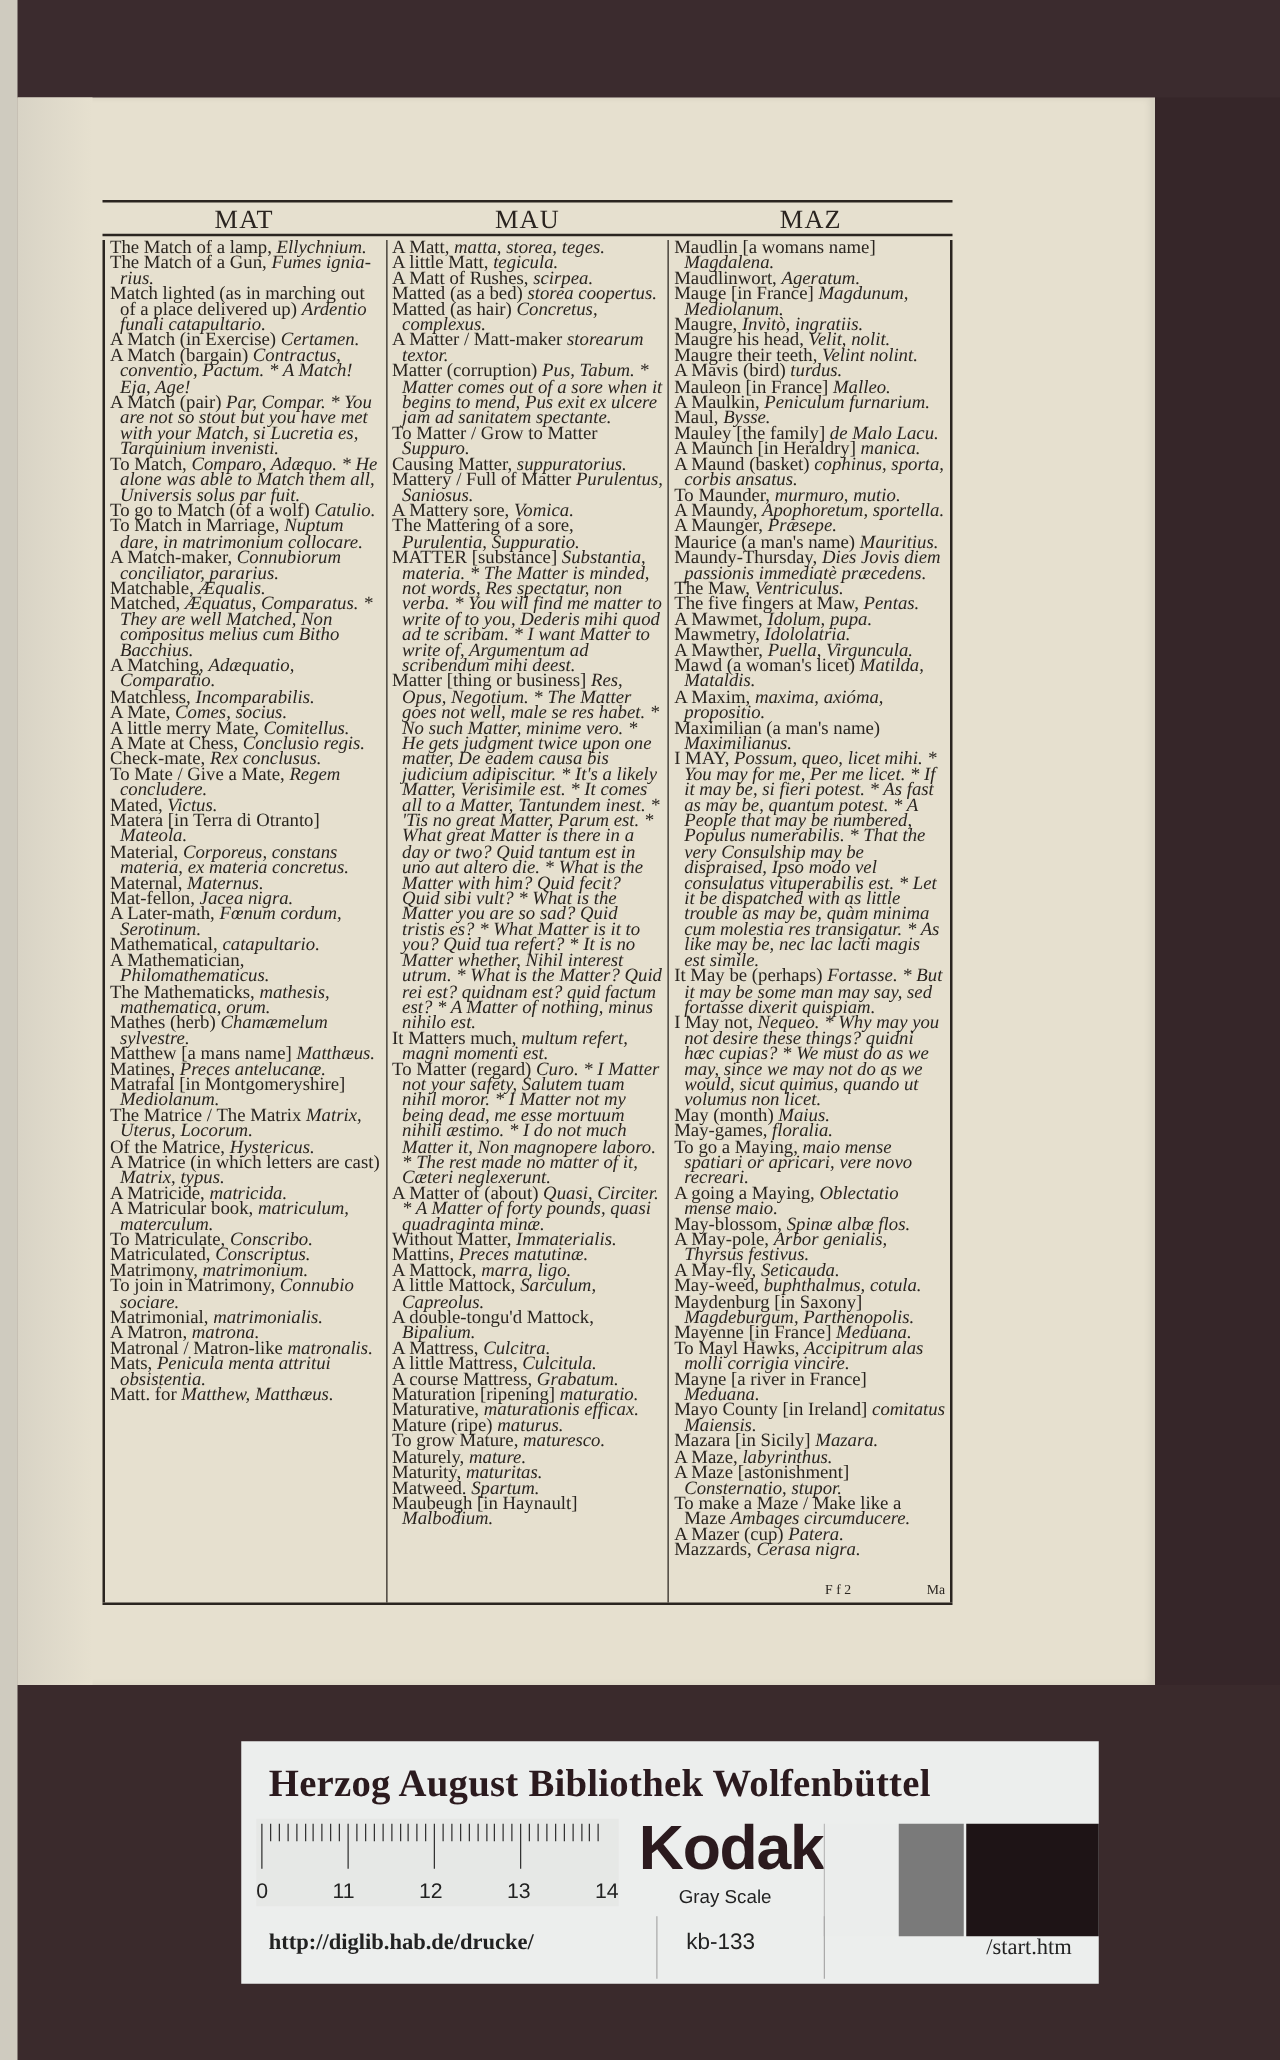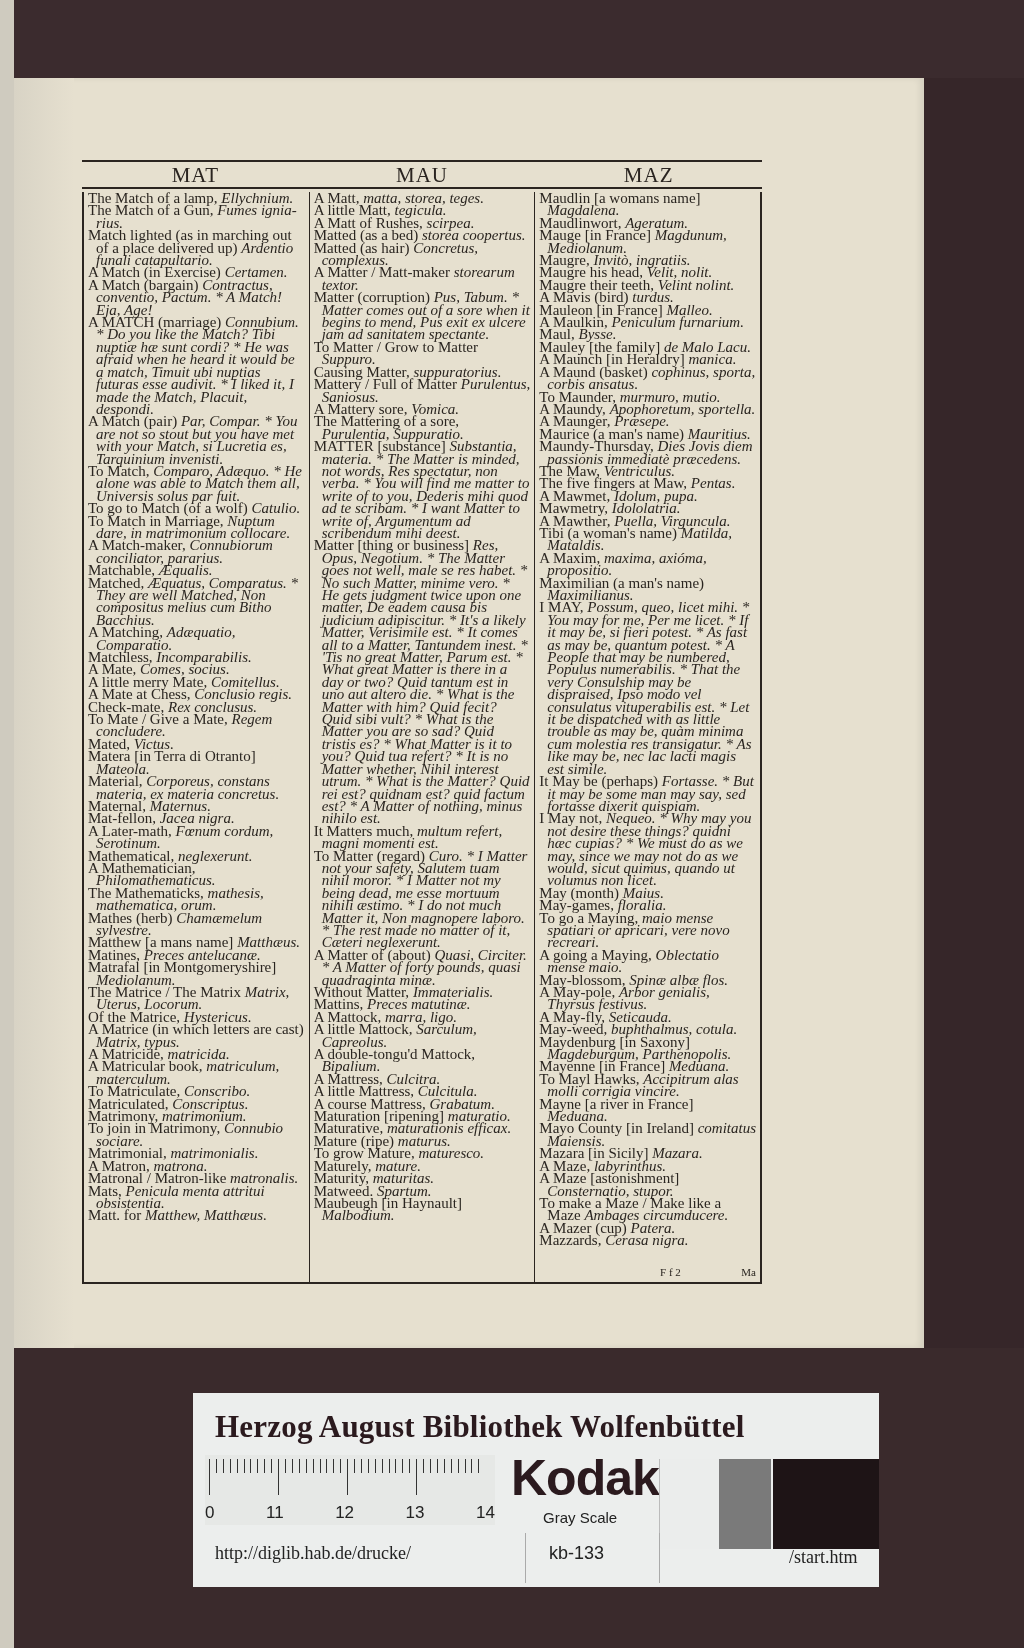--- a/index.html
+++ b/index.html
@@ -28,21 +28,21 @@
   .ruler .ticks{position:absolute;left:4px;top:4px;width:276px;height:40px;display:flex;}
   .ruler .tick{flex:1;border-left:1px solid #333;height:14px;}
   .ruler .tick.long{height:36px;}
   .ruler .nums{position:absolute;left:0;top:48px;width:290px;display:flex;justify-content:space-between;font-family:"Liberation Sans",sans-serif;font-size:17px;color:#222;}
   .kodak{position:absolute;left:318px;top:56px;font-family:"Liberation Sans",sans-serif;font-weight:bold;font-size:50px;color:#2b1a1e;letter-spacing:-1px;}
   .gray-label{position:absolute;left:350px;top:116px;font-family:"Liberation Sans",sans-serif;font-size:15px;color:#222;}
   .swatch{position:absolute;top:66px;height:90px;}
   .sw1{left:466px;width:60px;background:#ebedec;border-left:1px solid #bbb;}
   .sw2{left:526px;width:52px;background:#7a7a7a;}
   .sw3{left:580px;width:106px;background:#1e1416;}
-  .url{position:absolute;left:22px;top:150px;font-family:"Liberation Serif",serif;font-size:18px;color:#222;}
+  .url{position:absolute;left:22px;top:150px;font-family:"Liberation Serif",serif;font-size:18px;color:#222;font-weight:bold;}
   .kb{position:absolute;left:356px;top:150px;font-family:"Liberation Sans",sans-serif;font-size:18px;color:#222;}
   .start{position:absolute;left:596px;top:154px;font-family:"Liberation Serif",serif;font-size:18px;color:#222;text-align:right;}
   .card-divider{position:absolute;top:140px;width:1px;height:50px;background:#aaa;}
 </style>
 </head>
 <body>
 
 <div class="bg-top"></div>
 <div class="left-strip"></div>
 <div class="page-right"></div>
@@ -59,42 +59,41 @@
     <div>MAZ</div>
   </div>
   <div class="rule-head"></div>
   <div class="cols">
     <div class="col">
         <p class="entry"><span>The Match of a lamp, </span><i>Ellychnium.</i></p>
         <p class="entry"><span>The Match of a Gun, </span><i>Fumes ignia­rius.</i></p>
         <p class="entry"><span>Match lighted (as in marching out of a place delivered up) </span><i>Ardentio funali catapultario.</i></p>
         <p class="entry"><span>A Match (in Exercise) </span><i>Certamen.</i></p>
         <p class="entry"><span>A Match (bargain) </span><i>Contractus, conventio, Pactum. * A Match! Eja, Age!</i></p>
-        <p class="entry"><span>A MATCH (marriage) </span><i>Connubium. * Do you like the Match? Tibi nuptiæ hæ sunt cordi? * He was afraid when he heard it would be a match, Timuit ubi nuptias futuras esse audivit. * I liked it, I made the Match, Placuit, despondi.</i></p>
         <p class="entry"><span>A Match (pair) </span><i>Par, Compar. * You are not so stout but you have met with your Match, si Lucretia es, Tarquinium invenisti.</i></p>
         <p class="entry"><span>To Match, </span><i>Comparo, Adæquo. * He alone was able to Match them all, Universis solus par fuit.</i></p>
         <p class="entry"><span>To go to Match (of a wolf) </span><i>Catulio.</i></p>
         <p class="entry"><span>To Match in Marriage, </span><i>Nuptum dare, in matrimonium collocare.</i></p>
         <p class="entry"><span>A Match-maker, </span><i>Connubiorum conciliator, pararius.</i></p>
         <p class="entry"><span>Matchable, </span><i>Æqualis.</i></p>
         <p class="entry"><span>Matched, </span><i>Æquatus, Comparatus. * They are well Matched, Non compositus melius cum Bitho Bacchius.</i></p>
         <p class="entry"><span>A Matching, </span><i>Adæquatio, Comparatio.</i></p>
         <p class="entry"><span>Matchless, </span><i>Incomparabilis.</i></p>
         <p class="entry"><span>A Mate, </span><i>Comes, socius.</i></p>
         <p class="entry"><span>A little merry Mate, </span><i>Comitellus.</i></p>
         <p class="entry"><span>A Mate at Chess, </span><i>Conclusio regis.</i></p>
         <p class="entry"><span>Check-mate, </span><i>Rex conclusus.</i></p>
         <p class="entry"><span>To Mate / Give a Mate, </span><i>Regem concludere.</i></p>
         <p class="entry"><span>Mated, </span><i>Victus.</i></p>
         <p class="entry"><span>Matera [in Terra di Otranto] </span><i>Mateola.</i></p>
         <p class="entry"><span>Material, </span><i>Corporeus, constans materia, ex materia concretus.</i></p>
         <p class="entry"><span>Maternal, </span><i>Maternus.</i></p>
         <p class="entry"><span>Mat-fellon, </span><i>Jacea nigra.</i></p>
         <p class="entry"><span>A Later-math, </span><i>Fœnum cordum, Serotinum.</i></p>
-        <p class="entry"><span>Mathematical, </span><i>neglexerunt.</i></p>
+        <p class="entry"><span>Mathematical, </span><i>catapultario.</i></p>
         <p class="entry"><span>A Mathematician, </span><i>Philomathematicus.</i></p>
         <p class="entry"><span>The Mathematicks, </span><i>mathesis, mathematica, orum.</i></p>
         <p class="entry"><span>Mathes (herb) </span><i>Chamæmelum sylvestre.</i></p>
         <p class="entry"><span>Matthew [a mans name] </span><i>Matthæus.</i></p>
         <p class="entry"><span>Matines, </span><i>Preces antelucanæ.</i></p>
         <p class="entry"><span>Matrafal [in Montgomeryshire] </span><i>Mediolanum.</i></p>
         <p class="entry"><span>The Matrice / The Matrix </span><i>Matrix, Uterus, Locorum.</i></p>
         <p class="entry"><span>Of the Matrice, </span><i>Hystericus.</i></p>
         <p class="entry"><span>A Matrice (in which letters are cast) </span><i>Matrix, typus.</i></p>
         <p class="entry"><span>A Matricide, </span><i>matricida.</i></p>
@@ -161,21 +160,21 @@
         <p class="entry"><span>To Maunder, </span><i>murmuro, mutio.</i></p>
         <p class="entry"><span>A Maundy, </span><i>Apophoretum, sportella.</i></p>
         <p class="entry"><span>A Maunger, </span><i>Præsepe.</i></p>
         <p class="entry"><span>Maurice (a man's name) </span><i>Mauritius.</i></p>
         <p class="entry"><span>Maundy-Thursday, </span><i>Dies Jovis diem passionis immediatè præcedens.</i></p>
         <p class="entry"><span>The Maw, </span><i>Ventriculus.</i></p>
         <p class="entry"><span>The five fingers at Maw, </span><i>Pentas.</i></p>
         <p class="entry"><span>A Mawmet, </span><i>Idolum, pupa.</i></p>
         <p class="entry"><span>Mawmetry, </span><i>Idololatria.</i></p>
         <p class="entry"><span>A Mawther, </span><i>Puella, Virguncula.</i></p>
-        <p class="entry"><span>Tibi (a woman's name) </span><i>Matilda, Mataldis.</i></p>
+        <p class="entry"><span>Mawd (a woman's licet) </span><i>Matilda, Mataldis.</i></p>
         <p class="entry"><span>A Maxim, </span><i>maxima, axióma, propositio.</i></p>
         <p class="entry"><span>Maximilian (a man's name) </span><i>Maximilianus.</i></p>
         <p class="entry"><span>I MAY, </span><i>Possum, queo, licet mihi. * You may for me, Per me licet. * If it may be, si fieri potest. * As fast as may be, quantum potest. * A People that may be numbered, Populus numerabilis. * That the very Consulship may be dispraised, Ipso modo vel consulatus vituperabilis est. * Let it be dispatched with as little trouble as may be, quàm minima cum molestia res transigatur. * As like may be, nec lac lacti magis est simile.</i></p>
         <p class="entry"><span>It May be (perhaps) </span><i>Fortasse. * But it may be some man may say, sed fortasse dixerit quispiam.</i></p>
         <p class="entry"><span>I May not, </span><i>Nequeo. * Why may you not desire these things? quidni hæc cupias? * We must do as we may, since we may not do as we would, sicut quimus, quando ut volumus non licet.</i></p>
         <p class="entry"><span>May (month) </span><i>Maius.</i></p>
         <p class="entry"><span>May-games, </span><i>floralia.</i></p>
         <p class="entry"><span>To go a Maying, </span><i>maio mense spatiari or apricari, vere novo recreari.</i></p>
         <p class="entry"><span>A going a Maying, </span><i>Oblectatio mense maio.</i></p>
         <p class="entry"><span>May-blossom, </span><i>Spinæ albæ flos.</i></p>

